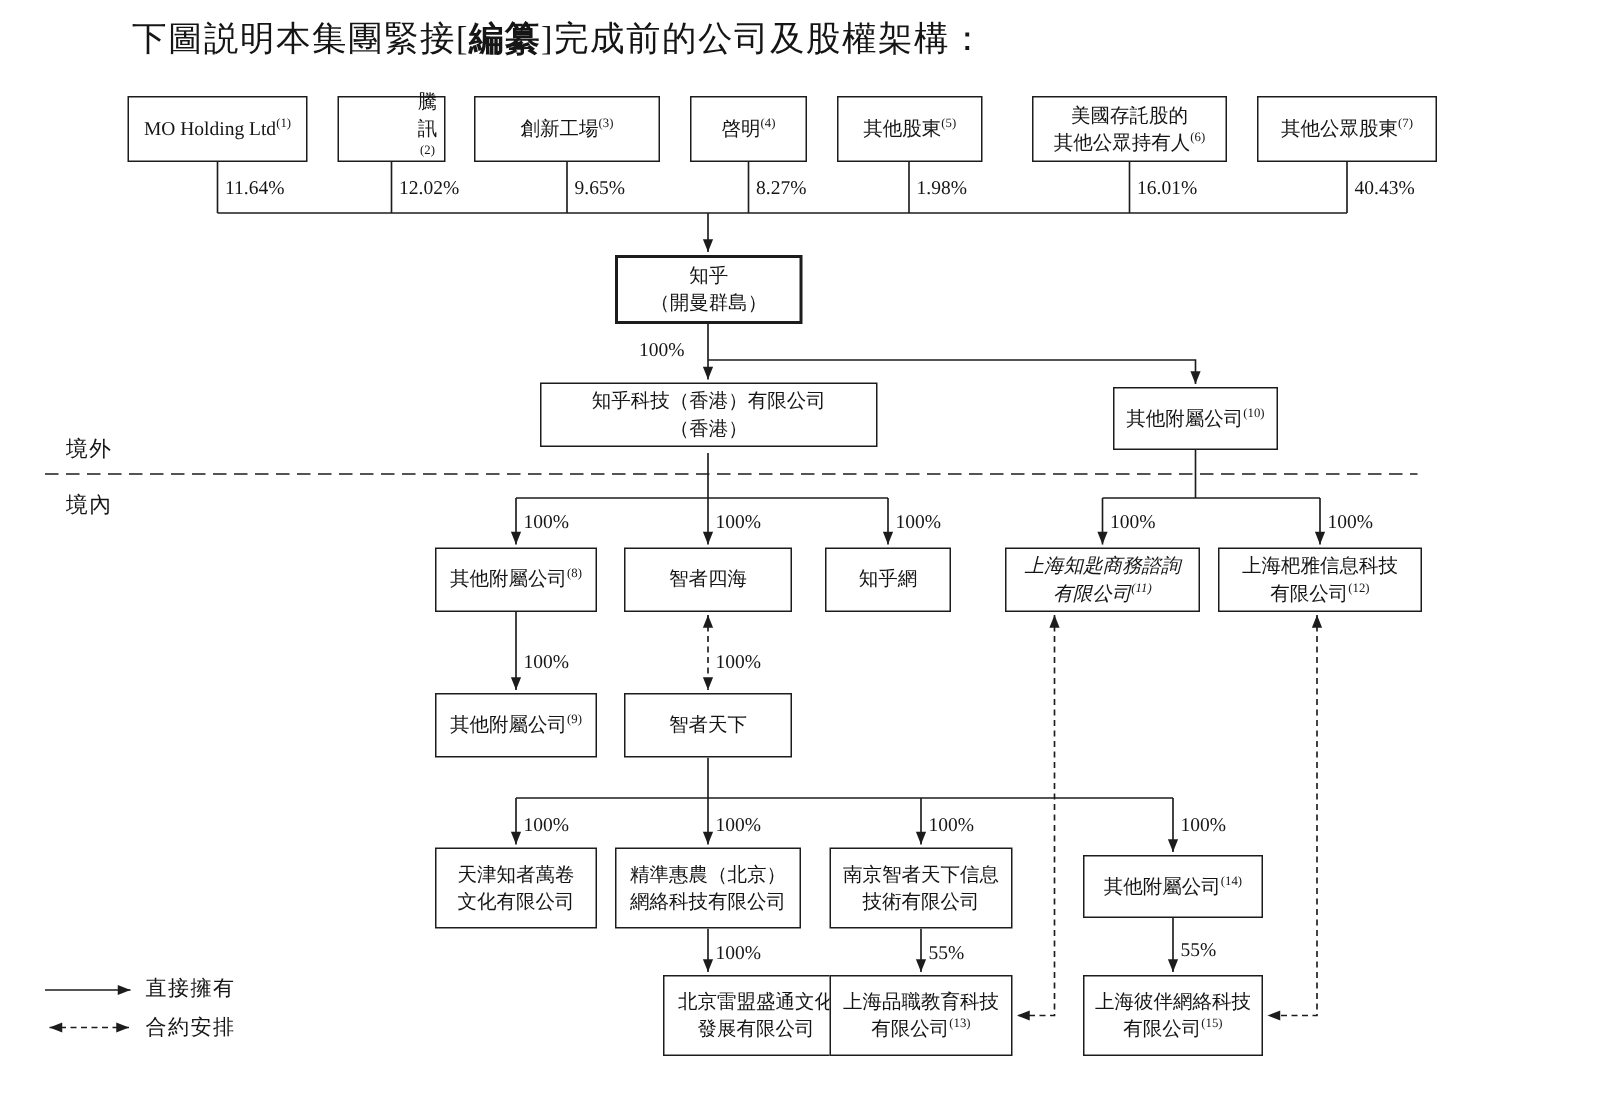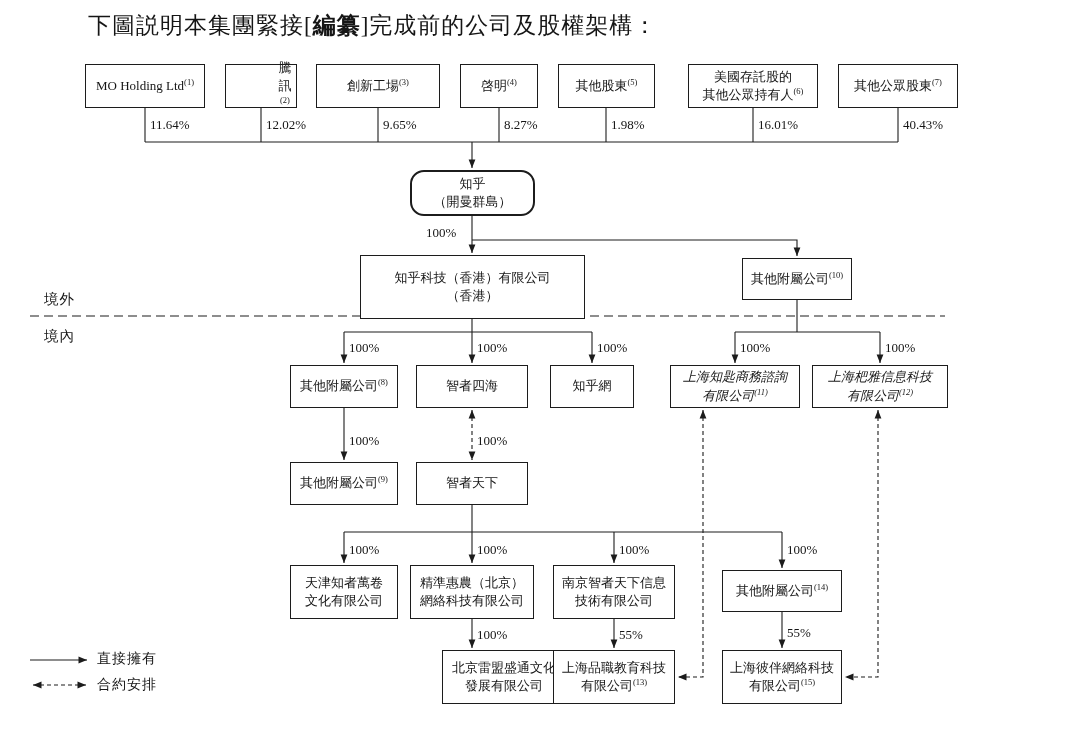--- a/index.html
+++ b/index.html
@@ -10,21 +10,21 @@
   }
   #stage { position:absolute; left:0; top:0; width:1080px; height:736px; background:#fff; }
   #edges { position:absolute; left:0; top:0; }
   .title { position:absolute; left:88px; top:10px; font-size:23px; letter-spacing:1px; white-space:nowrap; }
   .title b { font-weight:bold; }
   .node {
     position:absolute; border:1.3px solid #1c1c1c; background:#fff;
     display:flex; align-items:center; justify-content:center;
     text-align:center; font-size:13px; line-height:1.4; z-index:2;
   }
-  .node.bold-box { border-width:2.4px;border-radius:14px; }
+  .node.bold-box { border-width:2.4px; }
   .node sup, .pct sup { font-size:8.5px; vertical-align:super; line-height:0; }
   .pct { position:absolute; font-size:13px; white-space:nowrap; z-index:2; }
   .region { position:absolute; font-size:14.5px; letter-spacing:1px;text-align:right; }
   .legend-label { position:absolute; font-size:14px; letter-spacing:1px; }
   polyline { fill:none; stroke:#1c1c1c; stroke-width:1.1; }
   polyline.dash { stroke-dasharray:4 3; }
   polyline.sep { stroke-dasharray:9 5; }
   polygon.ah { fill:#1c1c1c; stroke:none; }
 </style>
 </head>
@@ -133,21 +133,21 @@
         <div>
           <div><span>其他公眾股東</span><sup>(7)</sup></div>
         </div>
       </div>
       <div class="node bold-box" style="left: 410px; top: 170px; width: 125px; height: 46px;">
         <div>
           <div><span>知乎</span></div>
           <div><span>（開曼群島）</span></div>
         </div>
       </div>
-      <div class="node" style="left: 360px; top: 255px; width: 225px; height: 64px;">
+      <div class="node" style="left: 360px; top: 255px; width: 225px; height: 43px;">
         <div>
           <div><span>知乎科技（香港）有限公司</span></div>
           <div><span>（香港）</span></div>
         </div>
       </div>
       <div class="node" style="left: 742px; top: 258px; width: 110px; height: 42px;">
         <div>
           <div><span>其他附屬公司</span><sup>(10)</sup></div>
         </div>
       </div>
@@ -165,21 +165,21 @@
         <div>
           <div><span>知乎網</span></div>
         </div>
       </div>
       <div class="node" style="left: 670px; top: 365px; width: 130px; height: 43px; font-style: italic;">
         <div>
           <div><span>上海知匙商務諮詢</span></div>
           <div><span>有限公司</span><sup>(11)</sup></div>
         </div>
       </div>
-      <div class="node" style="left: 812px; top: 365px; width: 136px; height: 43px; font-style: italic;">
+      <div class="node" style="left: 812px; top: 365px; width: 136px; height: 43px;">
         <div>
           <div><span>上海杷雅信息科技</span></div>
           <div><span>有限公司</span><sup>(12)</sup></div>
         </div>
       </div>
       <div class="node" style="left: 290px; top: 462px; width: 108px; height: 43px;">
         <div>
           <div><span>其他附屬公司</span><sup>(9)</sup></div>
         </div>
       </div>

